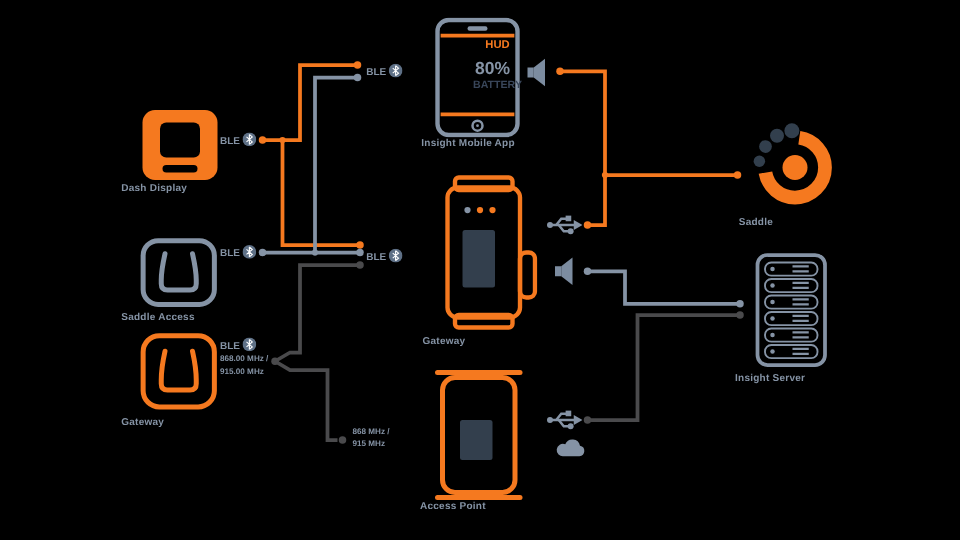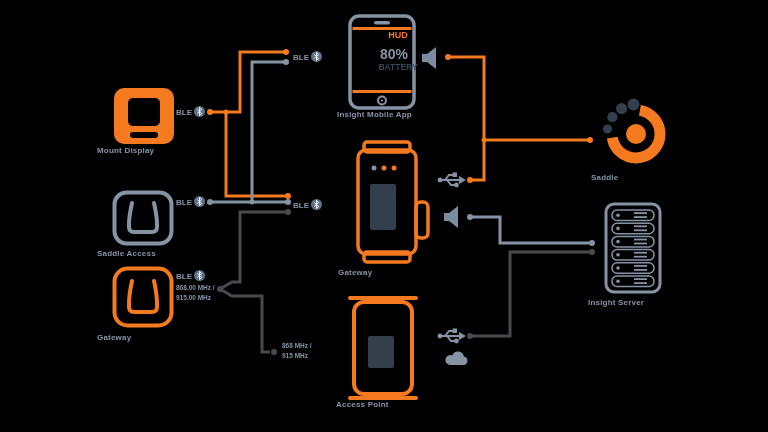--- a/index.html
+++ b/index.html
@@ -64,21 +64,21 @@
     </g>
   </svg>
 
   <div class="abs" style="left:112px;top:86px">
     <svg width="64" height="60">
       <rect x="2" y="2" width="60" height="56" rx="10" fill="#F5791F"></rect>
       <rect x="16" y="12" width="32" height="28" rx="5" fill="#000"></rect>
       <rect x="18" y="46" width="28" height="6" rx="3" fill="#000"></rect>
     </svg>
   </div>
-  <div class="label" style="left:97px;top:146px;width:94px">Mount Display</div>
+  <div class="label" style="left:97px;top:146px;width:94px">Dash Display</div>
 
   <div class="abs" style="left:112px;top:190px">
     <svg width="62" height="56">
       <g stroke="#8593A5" stroke-width="4" fill="none" stroke-linecap="round">
         <rect x="2.5" y="2.5" width="57" height="51" rx="12"></rect>
         <path d="M20,13 C18,22 17,27 17,34 L17,37 Q17,42 22,42 L40,42 Q45,42 45,37 L45,34 C45,27 44,22 42,13"></path>
       </g>
     </svg>
   </div>
   <div class="label" style="left:97px;top:249px;width:94px">Saddle Access</div>

